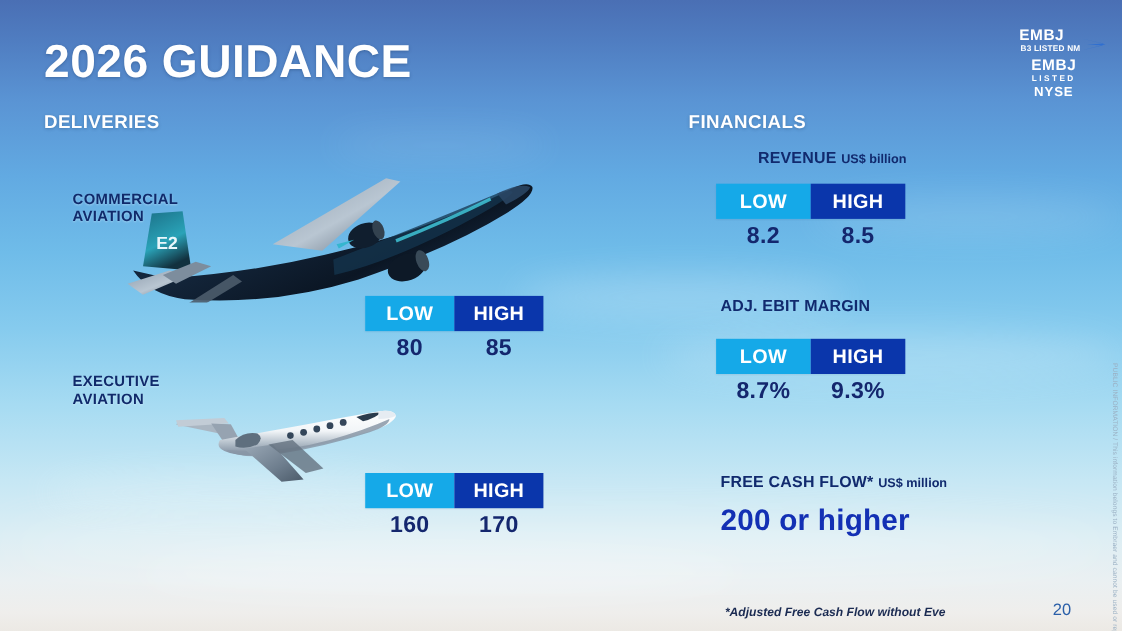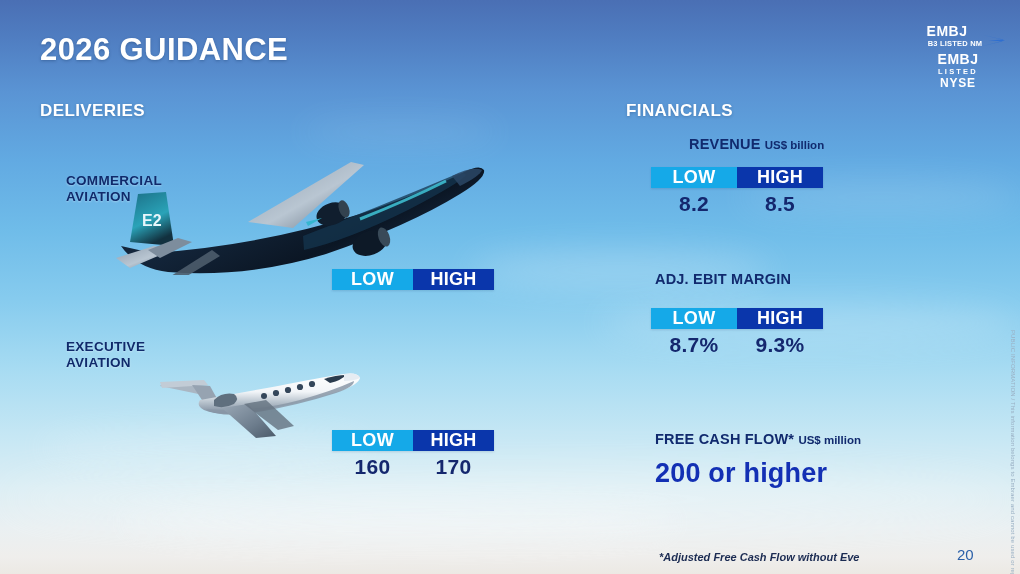--- a/index.html
+++ b/index.html
@@ -31,21 +31,21 @@
   .c2{left:600px;top:300px;width:420px;height:46px;opacity:.30;}
   .c3{left:40px;top:430px;width:330px;height:36px;opacity:.30;}
   .c4{left:0px;top:470px;width:1020px;height:58px;opacity:.45;filter:blur(22px);}
   .c5{left:740px;top:180px;width:280px;height:34px;opacity:.22;}
   .c6{left:120px;top:500px;width:560px;height:44px;opacity:.40;}
   .c7{left:300px;top:120px;width:200px;height:24px;opacity:.16;}
 
   
   #title{
     position:absolute;left:40px;top:32px;
-    font-size:31px;font-weight:bold;color:#ffffff;letter-spacing:.4px;
+    font-size:42px;font-weight:bold;color:#ffffff;letter-spacing:.4px;
     text-shadow:0 1px 3px rgba(20,50,90,.35);
   }
   .section-head{
     position:absolute;font-size:17px;font-weight:bold;color:#ffffff;letter-spacing:.4px;
     text-shadow:0 1px 3px rgba(20,50,90,.3);
   }
   #deliveries-head{left:40px;top:101px;}
   #financials-head{left:626px;top:101px;}
 
   
@@ -61,21 +61,21 @@
   
   .cat-label{
     position:absolute;font-size:13.5px;font-weight:bold;color:#102a6b;line-height:16px;letter-spacing:.3px;
     text-shadow:0 1px 2px rgba(255,255,255,.35);
   }
   #commercial-label{left:66px;top:173px;}
   #executive-label{left:66px;top:339px;}
 
   
   .lh{position:absolute;}
-  .lh .bar{display:flex;height:21px;box-shadow:0 1px 2px rgba(10,40,90,.15);}
+  .lh .bar{display:flex;height:32px;box-shadow:0 1px 2px rgba(10,40,90,.15);}
   .lh .cell{display:flex;align-items:center;justify-content:center;
     font-size:18px;font-weight:bold;color:#ffffff;letter-spacing:.3px;}
   .lh .low{background:#15a9e8;}
   .lh .high{background:#0a36ab;}
   .lh .vals{display:flex;margin-top:4px;}
   .lh .val{display:flex;align-items:center;justify-content:center;
     font-size:21px;font-weight:bold;color:#14276e;letter-spacing:.3px;}
 
   
   #lh-commercial{left:332px;top:269px;}
@@ -190,20 +190,24 @@
     <path d="M198 72 L214 68 L200 76 Z" fill="#35b6cf"></path>
 
     <path d="M344 26 Q364 16 374 20 Q372 26 352 36 Z" fill="#2b4866" opacity=".85"></path>
   </svg>
 
   <div class="lh" id="lh-commercial">
     <div class="bar">
       <div class="cell low">LOW</div>
       <div class="cell high">HIGH</div>
     </div>
+    <div class="vals">
+      <div class="val">80</div>
+      <div class="val">85</div>
+    </div>
   </div>
 
   <div class="cat-label" id="executive-label">
     <span>EXECUTIVE</span><br>
     <span>AVIATION</span>
   </div>
 
   <svg id="executive-jet" viewBox="0 0 230 90">
     <defs>
       <linearGradient id="bodyg" x1="0" y1="0" x2="0" y2="1">

